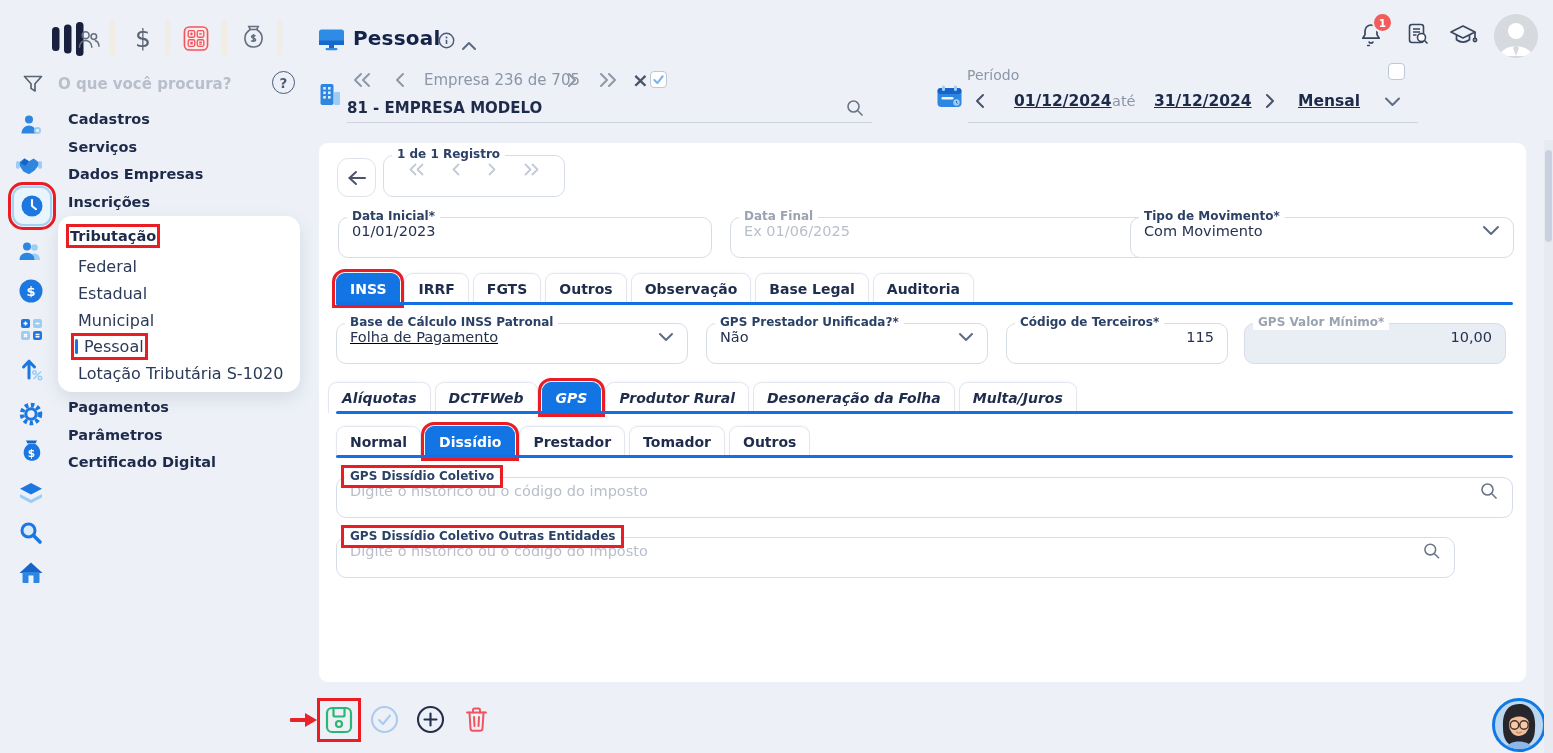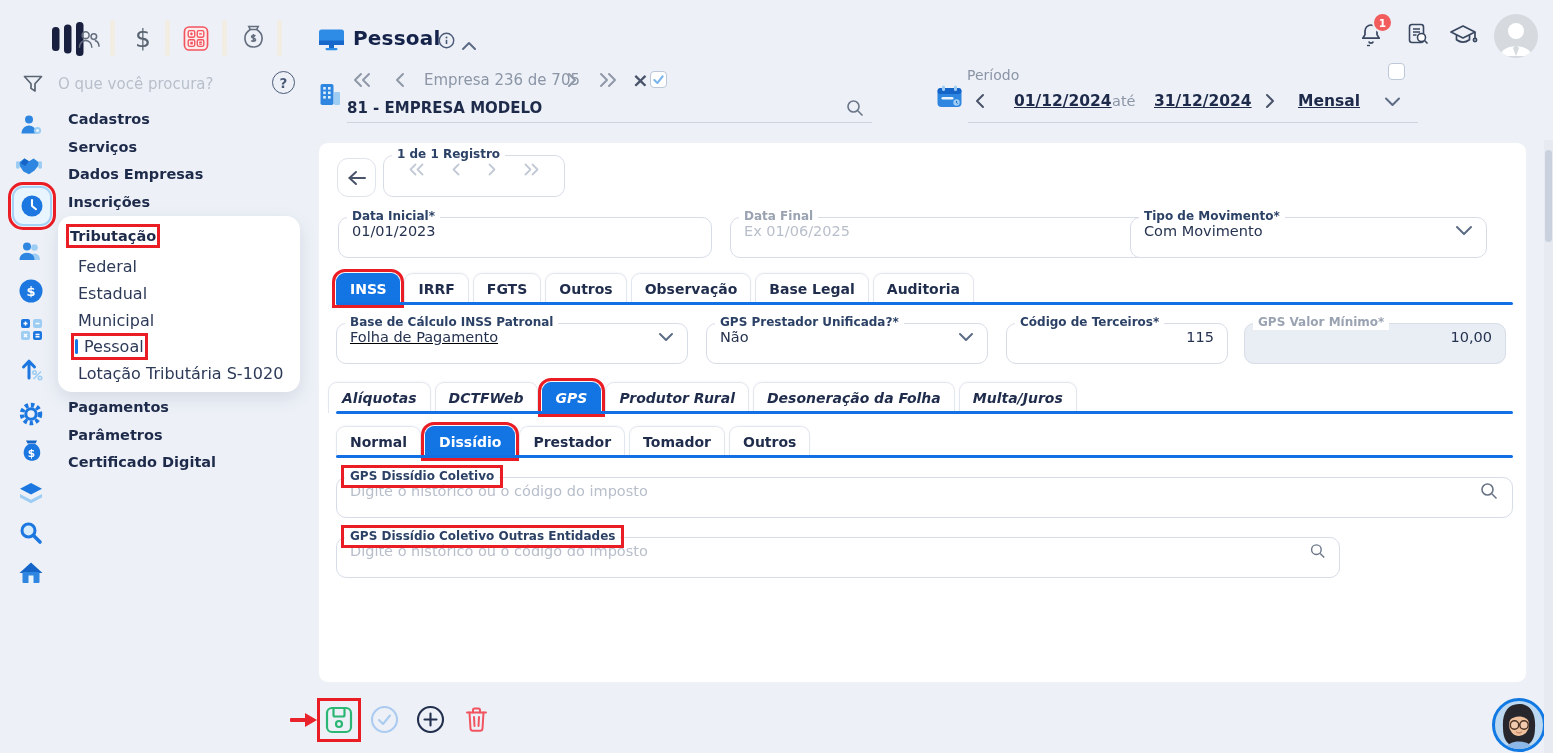--- a/index.html
+++ b/index.html
@@ -1,18 +1,18 @@
 <!DOCTYPE html>
 <html><head>
 <meta charset="utf-8">
 <style>
   html,body{margin:0;padding:0;}
   body{background:#e9edf4;font-family:"DejaVu Sans","Liberation Sans",sans-serif;}
   .screen{position:relative;width:1553px;height:753px;background:#edf1f7;overflow:hidden;}
-  .abs{position:absolute;}
+  .abs{position:absolute;font-weight:bold;}
   
   .mi{position:absolute;font-weight:700;font-size:14.5px;color:#1e2a4a;white-space:nowrap;cursor:pointer;}
   .smi{position:absolute;font-size:16px;color:#2c3a58;white-space:nowrap;cursor:pointer;}
   
   .annot{outline:3px solid #ea1c24;outline-offset:1px;}
   
   .divider{position:absolute;width:5px;height:36px;background:#f2ede3;border-radius:2px;top:20px;}
   .title{position:absolute;font-size:20px;font-weight:800;color:#15234a;letter-spacing:.2px;}
   .badge{position:absolute;width:17px;height:17px;border-radius:50%;background:#f25c5c;border:2px solid #edf1f7;
          color:#fff;font-size:10.5px;font-weight:700;display:flex;align-items:center;justify-content:center;}
@@ -411,21 +411,21 @@
   </div>
 
   <div class="fs" style="left:338px;top:217px;width:374px;">
     <span class="lg">Data Inicial*</span>
     <input class="vin" value="01/01/2023" style="">
   </div>
   <div class="fs" style="left:730px;top:217px;width:428px;">
     <span class="lg gray">Data Final</span>
     <input class="vin" placeholder="Ex 01/06/2025" style="">
   </div>
-  <div class="fs" style="left:1130px;top:217px;width:357px;">
+  <div class="fs" style="left:1130px;top:217px;width:384px;">
     <span class="lg">Tipo de Movimento*</span>
     <div class="val">Com Movimento</div>
     <svg class="chevsel" width="18" height="11" viewBox="0 0 18 11" fill="none">
       <path d="M2 2 L9 9 L16 2" stroke="#5d6b84" stroke-width="2" stroke-linecap="round" stroke-linejoin="round"></path>
       </svg>
   </div>
 
   <div class="tabrow" style="left:336px;top:273px;">
     <div class="tab active annot">INSS</div>
     <div class="tab">IRRF</div>
@@ -480,21 +480,21 @@
   <div class="tabline" style="left:336px;top:455px;width:1177px;"></div>
 
   <div class="fs" style="left:336px;top:477px;width:1177px;">
     <span class="lg annot">GPS Dissídio Coletivo</span>
     <input class="vin" style="width: 1100px;" placeholder="Digite o histórico ou o código do imposto">
     <svg class="chevsel" width="20" height="20" viewBox="0 0 20 20" fill="none" stroke="#6a7587" stroke-width="1.6">
       <circle cx="8.5" cy="8.5" r="5.5"></circle>
         <path d="M12.8 12.8 L17.5 17.5"></path>
       </svg>
   </div>
-  <div class="fs" style="left:336px;top:537px;width:1004px;">
+  <div class="fs" style="left:336px;top:537px;width:1119px;">
     <span class="lg annot">GPS Dissídio Coletivo Outras Entidades</span>
     <input class="vin" style="width: 1100px;" placeholder="Digite o histórico ou o código do imposto">
     <svg class="chevsel" width="20" height="20" viewBox="0 0 20 20" fill="none" stroke="#6a7587" stroke-width="1.6">
       <circle cx="8.5" cy="8.5" r="5.5"></circle>
         <path d="M12.8 12.8 L17.5 17.5"></path>
       </svg>
   </div>
 
   <div class="abs" style="left:290px;top:712px;">
     <svg width="28" height="16" viewBox="0 0 28 16">

